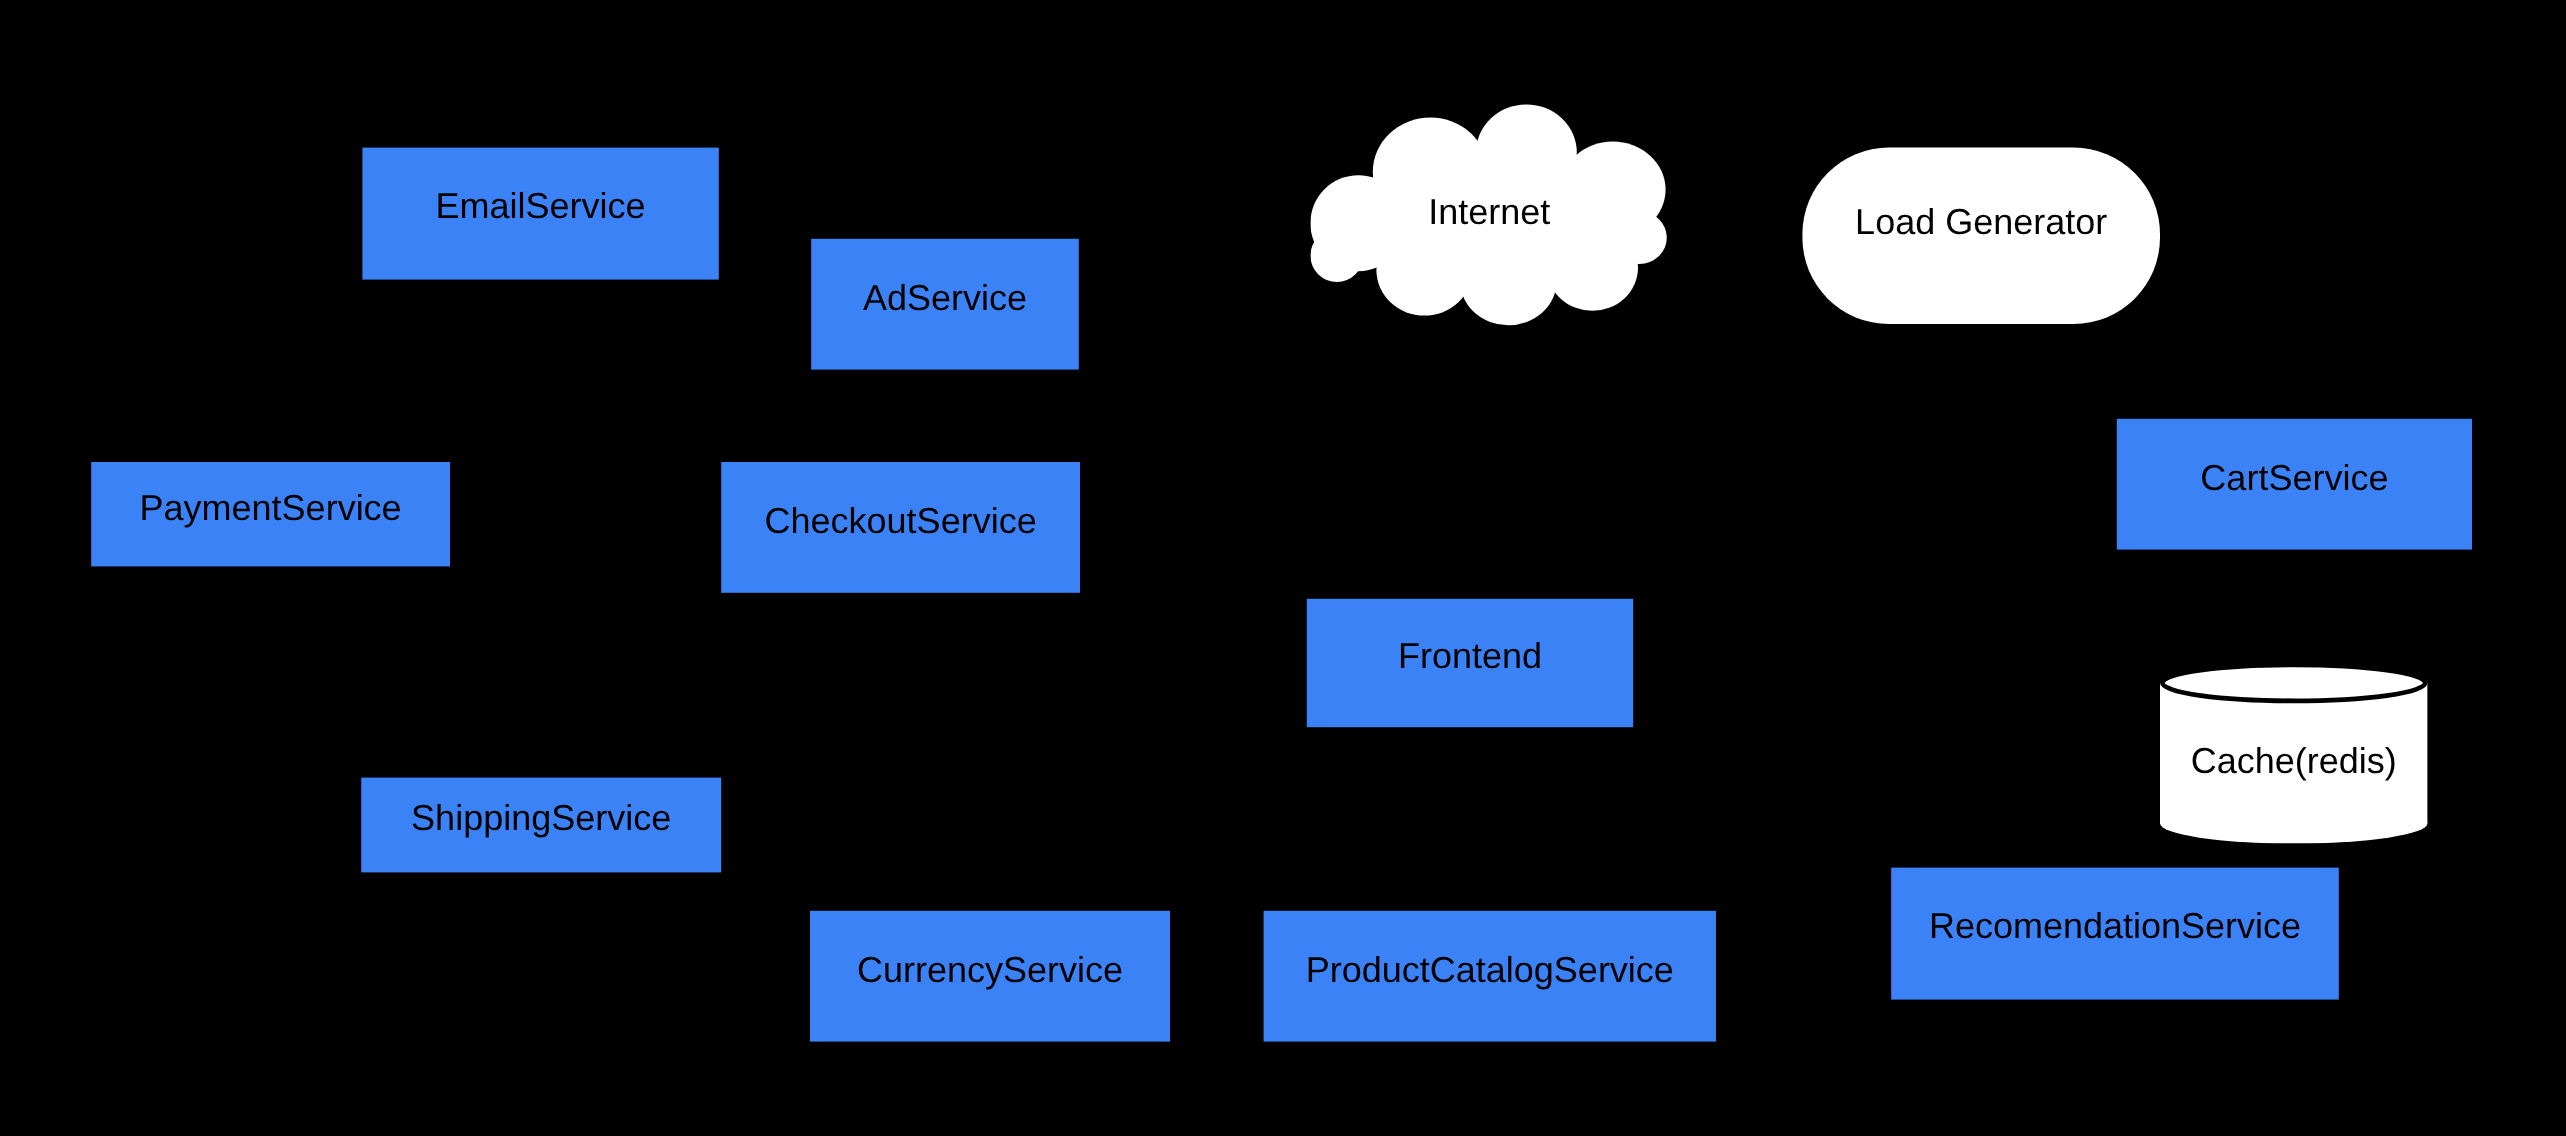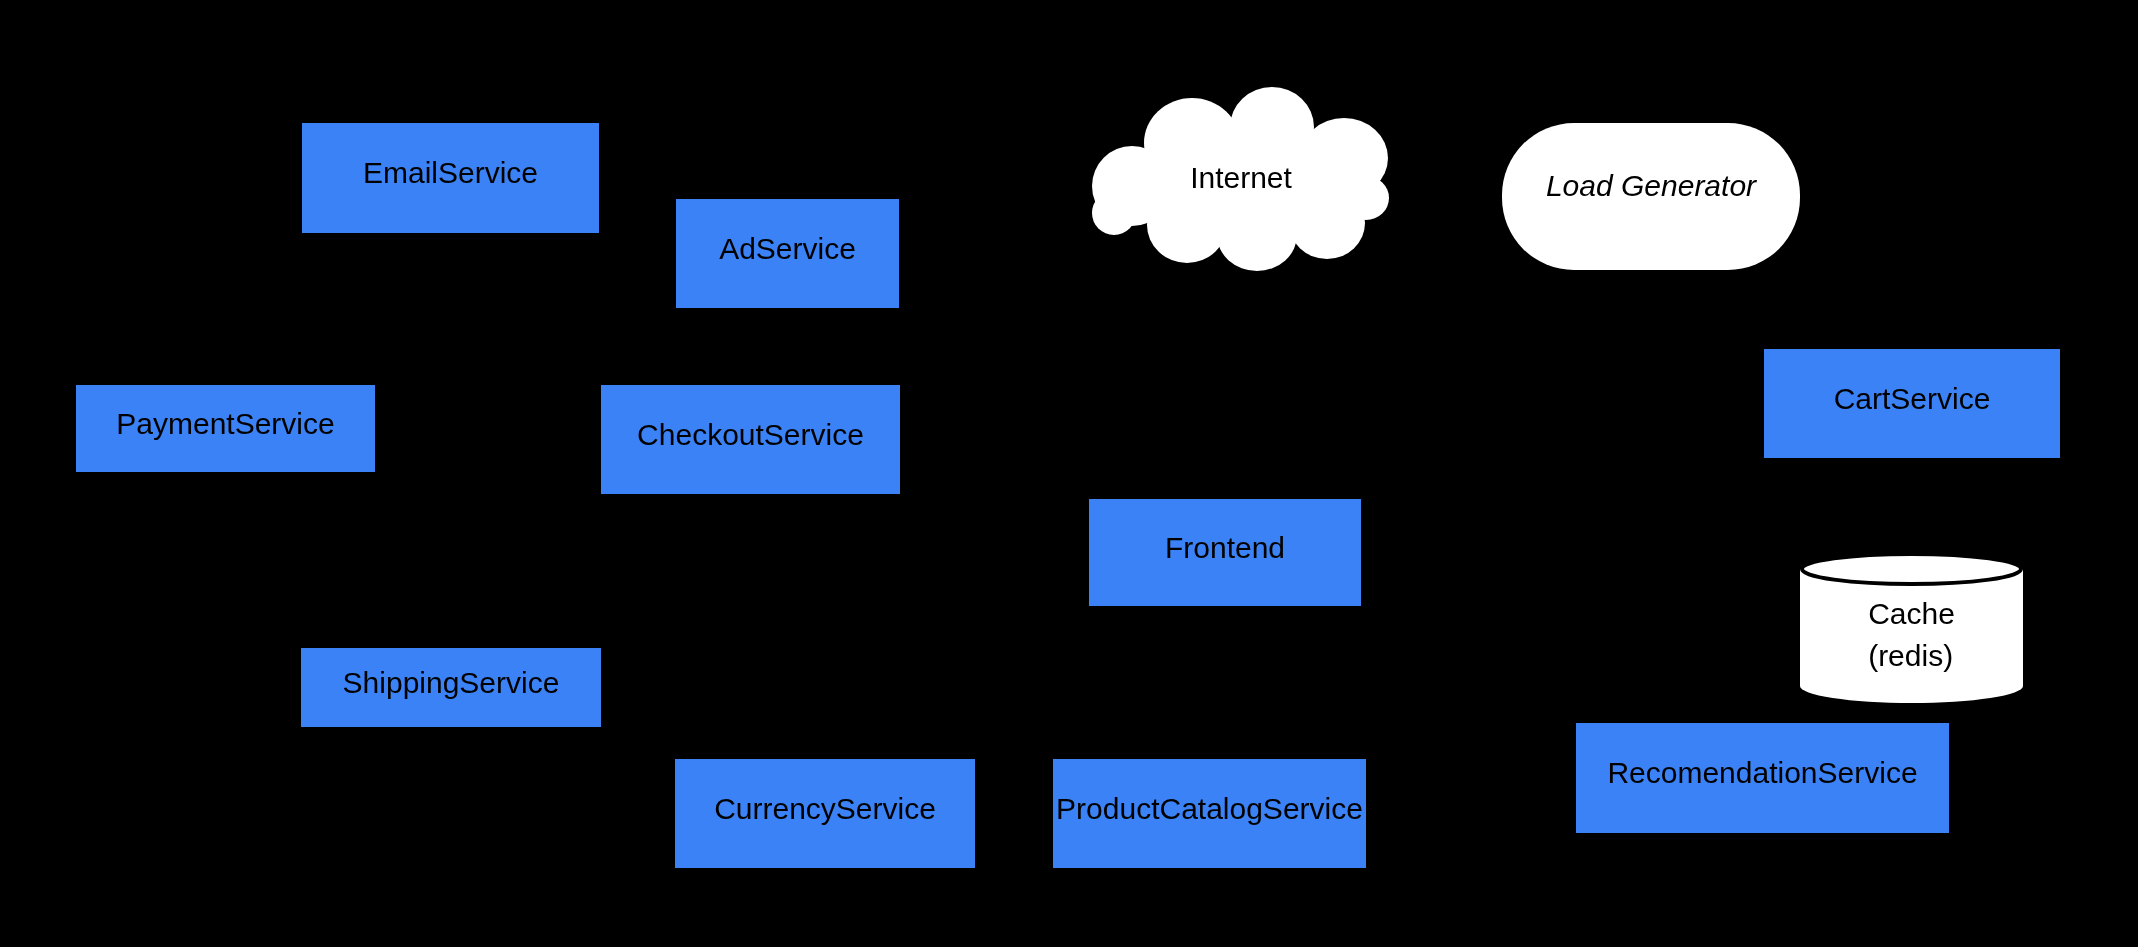--- a/index.html
+++ b/index.html
@@ -28,59 +28,58 @@
     text-align: center;
   }
   .rect {
     background: #3b82f6;
     padding-bottom: 10px; 
   }
   .rounded {
     background: #ffffff;
     border-radius: 72px;
     padding-bottom: 22px;
-    font-style: italic;
   }
   .shape-node {
     background: transparent;
     padding: 0;
   }
   .shape-node svg {
     position: absolute;
     left: 0;
     top: 0;
     width: 100%;
     height: 100%;
   }
   .shape-label {
     position: relative;
     z-index: 1;
   }
   .cyl-label {
     position: relative;
     z-index: 1;
     display: flex;
-    flex-direction: column;
-    align-items: flex-start;
+    flex-direction: row;
+    align-items: center;
     line-height: 42px;
     margin-top: 14px; 
   }
   
   .n-email            { left: 302px;  top: 123px; width: 297px; height: 110px; }
   .n-ad               { left: 676px;  top: 199px; width: 223px; height: 109px; }
   .n-internet         { left: 1092px; top: 83px;  width: 298px; height: 189px; }
   .n-loadgen          { left: 1502px; top: 123px; width: 298px; height: 147px; }
   .n-payment          { left: 76px;   top: 385px; width: 299px; height: 87px; }
   .n-checkout         { left: 601px;  top: 385px; width: 299px; height: 109px; }
   .n-cart             { left: 1764px; top: 349px; width: 296px; height: 109px; }
   .n-frontend         { left: 1089px; top: 499px; width: 272px; height: 107px; }
   .n-cache            { left: 1800px; top: 552px; width: 223px; height: 151px; }
   .n-shipping         { left: 301px;  top: 648px; width: 300px; height: 79px; }
   .n-currency         { left: 675px;  top: 759px; width: 300px; height: 109px; }
-  .n-productcatalog   { left: 1053px; top: 759px; width: 313px; height: 109px; }
+  .n-productcatalog   { left: 1053px; top: 759px; width: 377px; height: 109px; }
   .n-recomendation    { left: 1576px; top: 723px; width: 373px; height: 110px; }
 </style>
 </head>
 <body>
 
 <div class="diagram">
 
   <div class="node rect n-email">
     <span>EmailService</span>
   </div>

